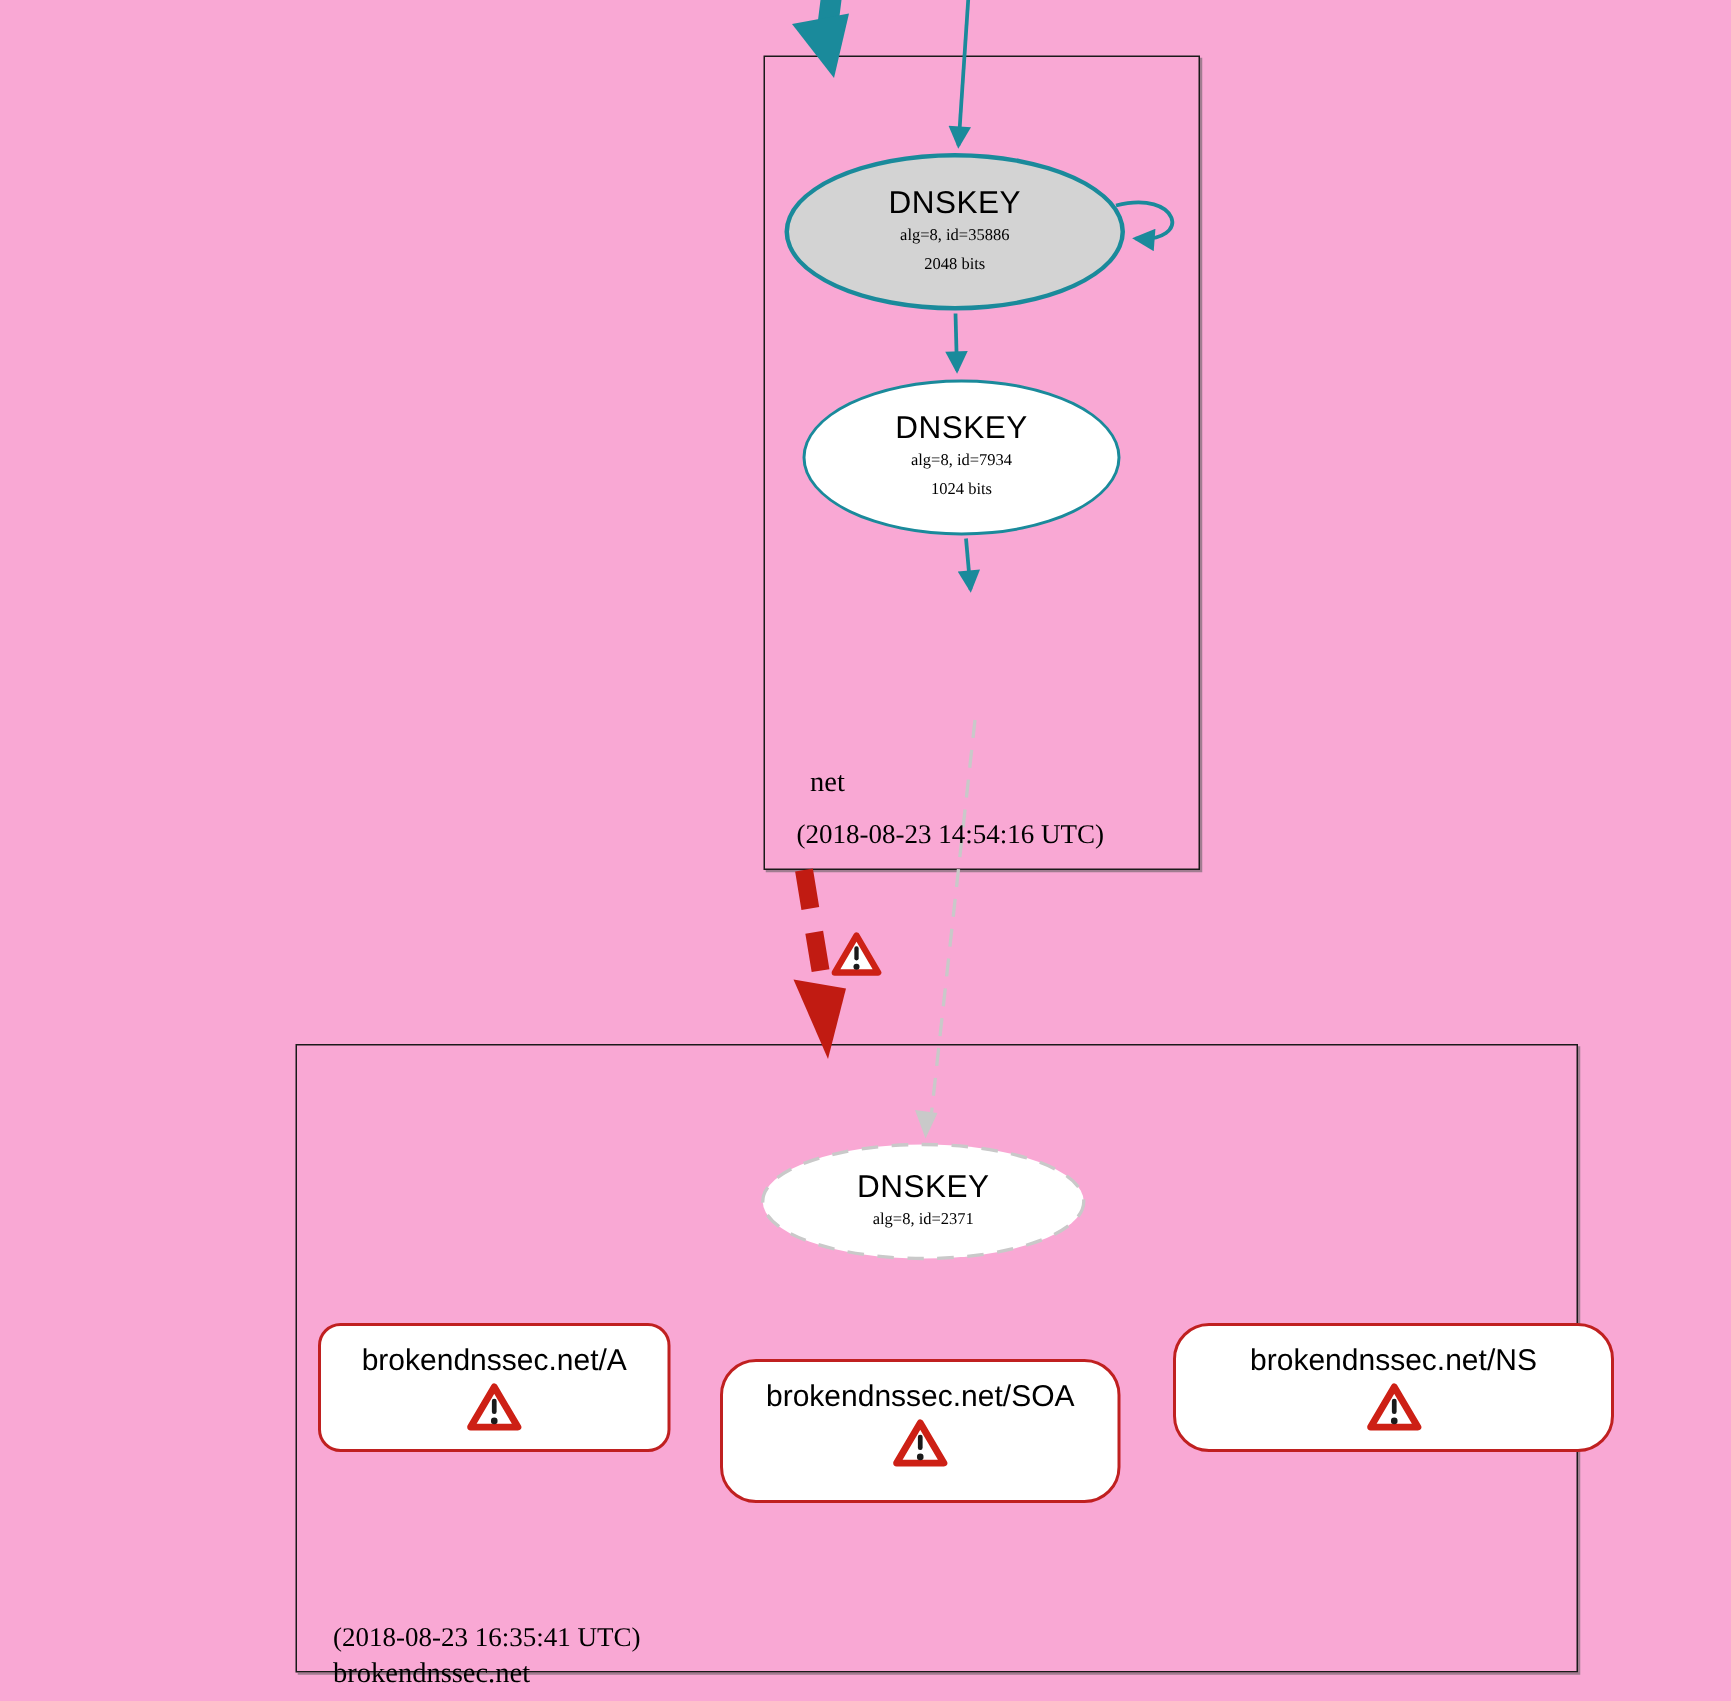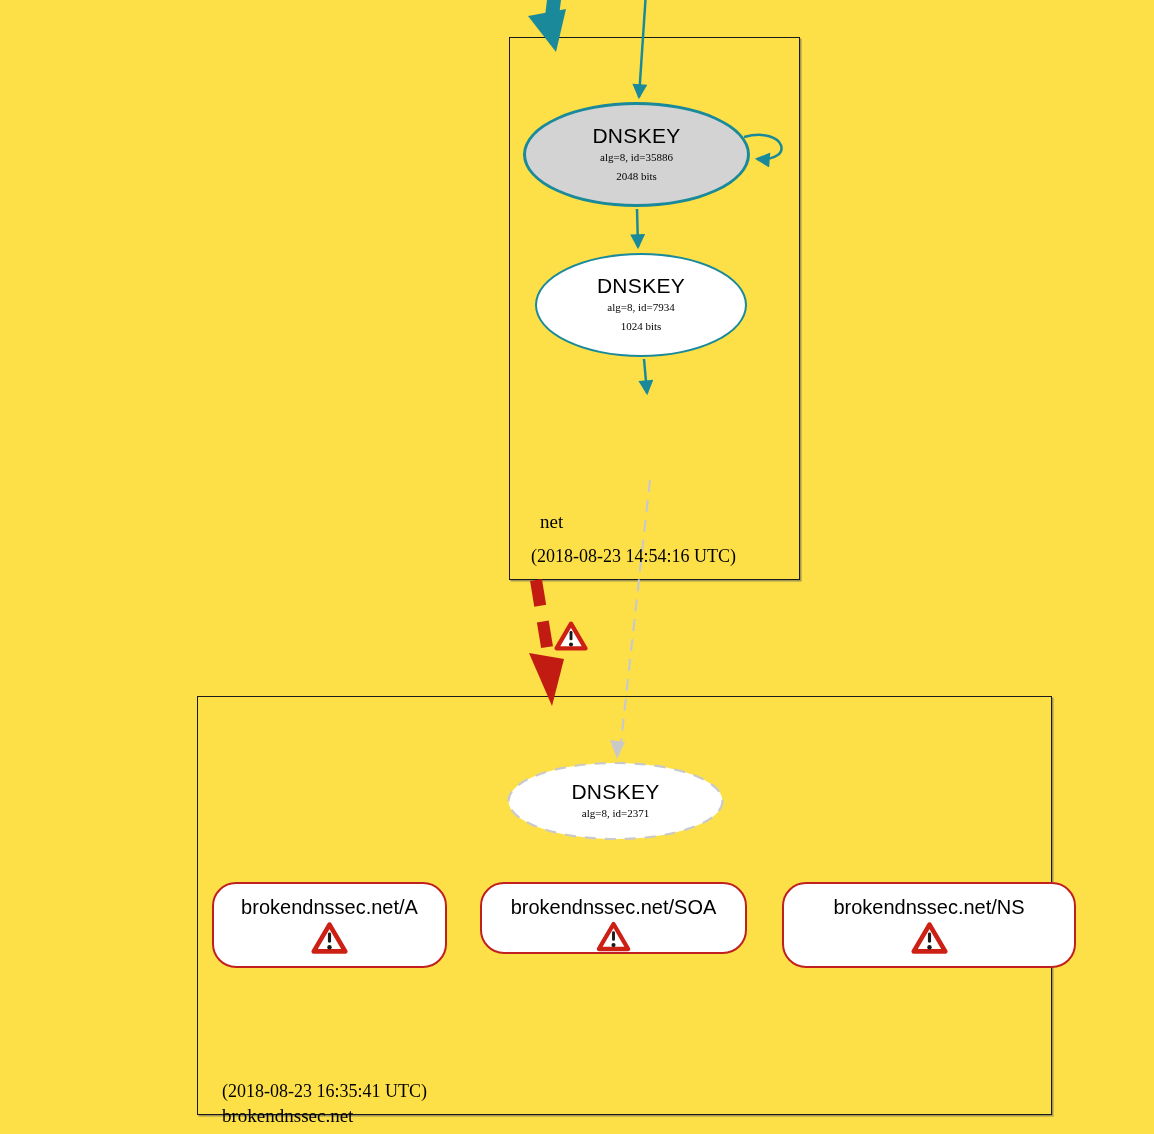--- a/index.html
+++ b/index.html
@@ -1,19 +1,19 @@
 <!DOCTYPE html>
 <html><head>
 <meta charset="utf-8">
 <style>
   html,body{margin:0;padding:0;background:#fff;}
   .canvas{
     position:relative;
     width:1154px;height:1134px;
-    background:#fde047;
+    background:#f9a8d4;
     font-family:"Liberation Sans","DejaVu Sans",sans-serif;
     overflow:hidden;
   }
   .zone-box{
     position:absolute;
     border:1px solid #1a1a1a;
     box-shadow:1.5px 1.5px 0 rgba(90,90,90,.55);
     background:transparent;
     z-index:1;
   }
@@ -34,22 +34,22 @@
   .node-ds{left:562px;top:399px;width:183px;height:78px;border:2.5px solid #1a8a9b;}
   .node-unsigned{left:508px;top:763px;width:215px;height:76px;background:transparent;}
   .node .title{font-size:21px;line-height:24px;letter-spacing:.3px;}
   .node .sub{font-family:"Liberation Serif","DejaVu Serif",serif;font-size:11px;line-height:19px;}
   .rrset{
     position:absolute;z-index:3;box-sizing:border-box;
     border:2.5px solid #c02020;border-radius:24px;background:#fff;
     display:flex;flex-direction:column;align-items:center;
     padding-top:12px;text-align:center;color:#000;
   }
-  .rrset-a{left:212px;top:882px;width:235px;height:86px;}
-  .rrset-soa{left:480px;top:882px;width:267px;height:72px;}
+  .rrset-a{left:212px;top:882px;width:235px;height:86px;border-radius:15px;}
+  .rrset-soa{left:480px;top:906px;width:267px;height:96px;}
   .rrset-ns{left:782px;top:882px;width:294px;height:86px;}
   .rrset .label{font-size:20px;line-height:23px;}
   .warn-icon{width:37px;height:34px;margin-top:2px;display:block;}
   .warn-float{
     position:absolute;left:554px;top:620px;width:34px;height:32px;z-index:4;
   }
   .zone-label,.zone-ts{
     position:absolute;z-index:3;color:#000;
     font-family:"Liberation Serif","DejaVu Serif",serif;
   }

